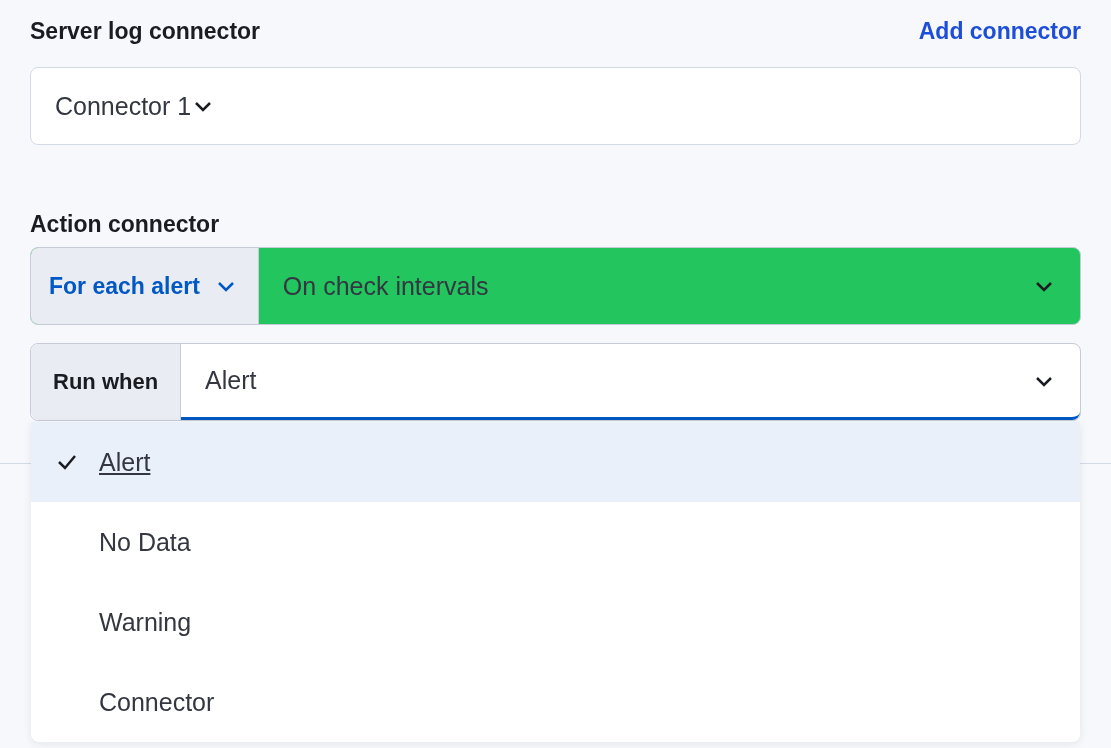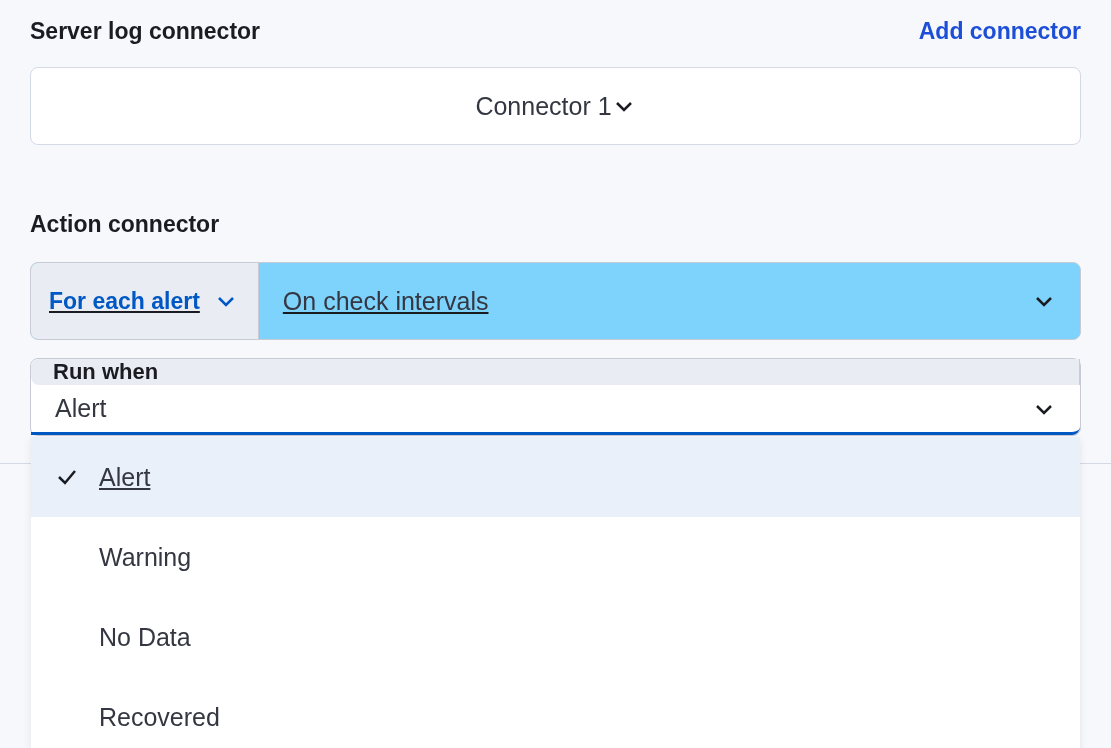--- a/index.html
+++ b/index.html
@@ -29,21 +29,21 @@
     }
     .add-link {
       font-size: 23px;
       font-weight: 600;
       color: #1d4ed8;
       cursor: pointer;
     }
     .select-box {
       display: flex;
       align-items: center;
-      justify-content: center;
+      justify-content: flex-start;
       background: #ffffff;
       border: 1px solid #d3dae6;
       border-radius: 8px;
       padding: 8px 24px;
       height: 78px;
       cursor: pointer;
     }
     .select-box-text {
       font-size: 25px;
       color: #343741;
@@ -61,24 +61,23 @@
       fill: none;
     }
     .action-freq-section {
       margin-top: 66px;
     }
     .freq-row {
       display: flex;
       border: 1px solid #c6cbd6;
       border-radius: 8px;
       overflow: hidden;
-      background: #7dd3fc;
+      background: #22c55e;
       height: 78px;
-      margin-top: 24px;
-      text-decoration: underline;
+      margin-top: 9px;
     }
     .freq-prefix {
       display: flex;
       align-items: center;
       gap: 14px;
       background: #e9edf3;
       padding: 0 20px 0 18px;
       border-right: 1px solid #c6cbd6;
       cursor: pointer;
     }
@@ -104,21 +103,20 @@
     }
     .runwhen-row {
       display: flex;
       border: 1px solid #c6cbd6;
       border-radius: 8px;
       overflow: visible;
       background: #ffffff;
       height: 78px;
       margin-top: 18px;
       position: relative;
-      flex-direction: column;
     }
     .runwhen-label {
       display: flex;
       align-items: center;
       background: #e9edf3;
       padding: 0 22px;
       border-right: 1px solid #c6cbd6;
       border-top-left-radius: 8px;
       border-bottom-left-radius: 8px;
     }
@@ -255,25 +253,25 @@
       <div class="dropdown-option selected">
         <span class="check-icon">
           <svg viewBox="0 0 24 24">
               <polyline points="4 12 10 18 20 6"></polyline>
             </svg>
         </span>
         <span class="option-text">Alert</span>
       </div>
       <div class="dropdown-option">
         <span class="check-spacer"></span>
-        <span class="option-text">Warning</span>
+        <span class="option-text">No Data</span>
       </div>
       <div class="dropdown-option">
         <span class="check-spacer"></span>
-        <span class="option-text">No Data</span>
+        <span class="option-text">Warning</span>
       </div>
       <div class="dropdown-option">
         <span class="check-spacer"></span>
-        <span class="option-text">Recovered</span>
+        <span class="option-text">Connector</span>
       </div>
     </div>
   </div>
 </div>
 
 </body></html>

